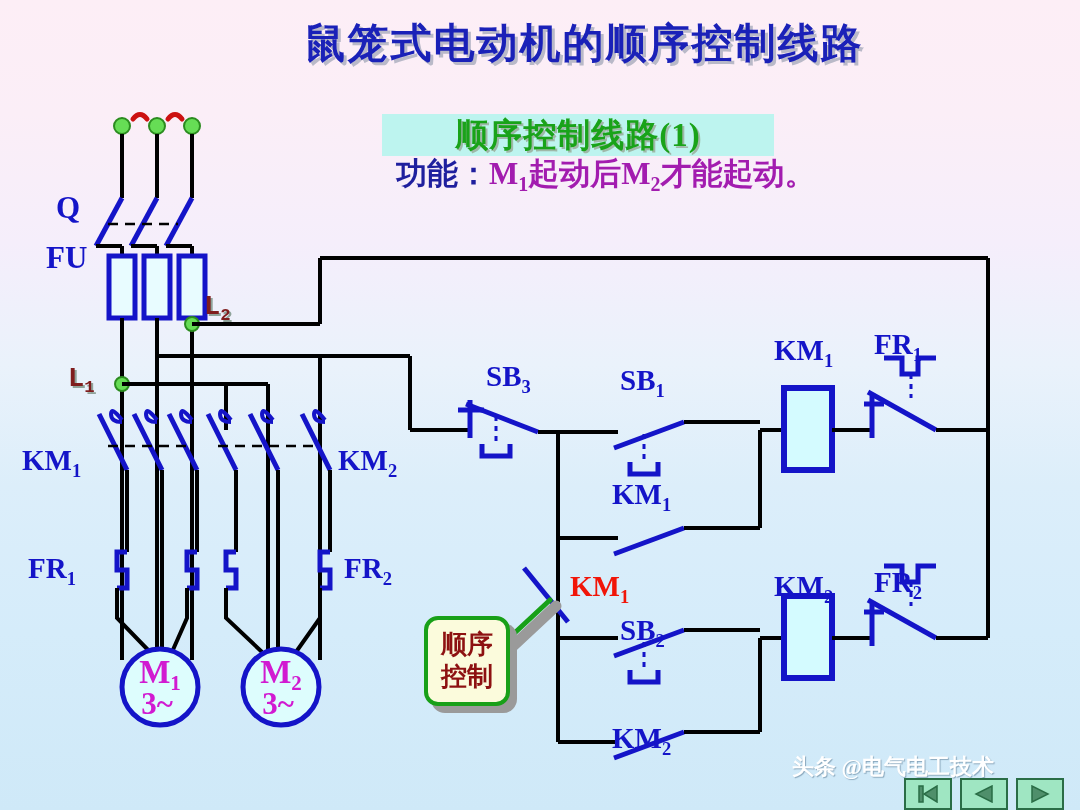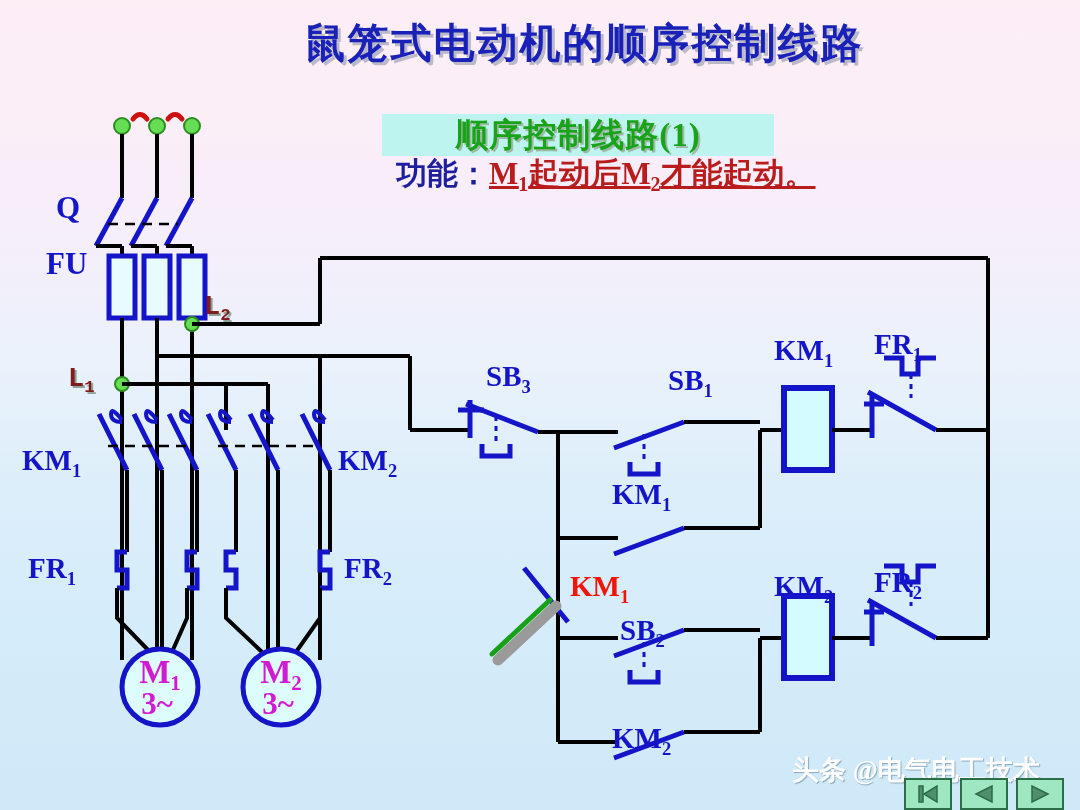--- a/index.html
+++ b/index.html
@@ -26,40 +26,40 @@
   }
   .subbar span{
     font-weight:bold;font-size:33px;color:#19a319;letter-spacing:1px;
     text-shadow:2px 2px 0 #9fb8a8;
   }
   .desc{
     position:absolute;left:396px;top:152px;width:600px;
     font-weight:bold;font-size:31px;color:#1f1f9e;line-height:44px;
     white-space:nowrap;
   }
-  .desc .red{color:#b91c1c;text-decoration:underline;}
+  .desc .red{color:#a21caf;}
   .desc sub{font-size:20px;}
 
   .lbl{position:absolute;font-weight:bold;color:#1414c8;white-space:nowrap;}
   .lbl sub{font-size:0.64em;}
   .lbl.green{color:#7f1d1d;text-shadow:2px 2px 0 #8fa39a;font-family:Liberation Mono, monospace;}
   .lbl.red{color:#f11508;}
 
   .callout{
     position:absolute;left:424px;top:616px;width:78px;height:82px;
     background:#fbfbdc;border:4px solid #18a018;border-radius:14px;
     box-shadow:7px 7px 0 #9a9a9a;
     display:flex;flex-direction:column;align-items:center;justify-content:center;
     line-height:32px;
   }
   .callout span{font-weight:bold;font-size:26px;color:#8d1111;}
 
   .wm{
     position:absolute;left:792px;top:752px;
-    font-weight:bold;font-size:27px;color:#ffffff;
+    font-weight:bold;font-size:22px;color:#ffffff;
     text-shadow:1px 1px 1px #8aa8bd;white-space:nowrap;
   }
   .navbtns{position:absolute;left:904px;top:778px;display:flex;gap:8px;}
   .navbtn{
     width:44px;height:28px;background:#9fe6c2;border:2px solid #2a6d46;
     display:flex;align-items:center;justify-content:center;
   }
   .navbtn svg{display:block;}
 </style>
 </head>
@@ -295,41 +295,45 @@
       <path d="M492 654 L550 600" stroke="#18a018" stroke-width="5" fill="none" stroke-linecap="round"></path>
     </g>
 
     <text x="160" y="683" text-anchor="middle" font-family="Liberation Serif, serif" font-size="33" font-weight="bold" fill="#d11ad1">M<tspan font-size="21" dy="7">1</tspan></text>
     <text x="157" y="714" text-anchor="middle" font-family="Liberation Serif, serif" font-size="31" font-weight="bold" fill="#d11ad1">3~</text>
     <text x="281" y="683" text-anchor="middle" font-family="Liberation Serif, serif" font-size="33" font-weight="bold" fill="#d11ad1">M<tspan font-size="21" dy="7">2</tspan></text>
     <text x="278" y="714" text-anchor="middle" font-family="Liberation Serif, serif" font-size="31" font-weight="bold" fill="#d11ad1">3~</text>
   </svg>
 
   <div class="lbl" style="left:56px;top:190px;font-size:31px;">Q</div>
-  <div class="lbl" style="left:46px;top:246px;font-size:31px;">FU</div>
+  <div class="lbl" style="left:46px;top:240px;font-size:31px;">FU</div>
   <div class="lbl green" style="left:204px;top:292px;font-size:27px;">L<sub>2</sub></div>
   <div class="lbl green" style="left:68px;top:364px;font-size:27px;">L<sub>1</sub></div>
 
   <div class="lbl" style="left:22px;top:444px;font-size:29px;">KM<sub>1</sub></div>
   <div class="lbl" style="left:338px;top:444px;font-size:29px;">KM<sub>2</sub></div>
   <div class="lbl" style="left:28px;top:552px;font-size:29px;">FR<sub>1</sub></div>
   <div class="lbl" style="left:344px;top:552px;font-size:29px;">FR<sub>2</sub></div>
 
   <div class="lbl" style="left:486px;top:360px;font-size:29px;text-align:center;">SB<sub>3</sub></div>
-  <div class="lbl" style="left:620px;top:364px;font-size:29px;margin-left:48px;">SB<sub>1</sub></div>
+  <div class="lbl" style="left:620px;top:364px;font-size:29px;">SB<sub>1</sub></div>
   <div class="lbl" style="left:612px;top:478px;font-size:29px;">KM<sub>1</sub></div>
   <div class="lbl" style="left:774px;top:334px;font-size:29px;">KM<sub>1</sub></div>
   <div class="lbl" style="left:874px;top:328px;font-size:29px;">FR<sub>1</sub></div>
 
   <div class="lbl red" style="left:570px;top:570px;font-size:29px;">KM<sub>1</sub></div>
   <div class="lbl" style="left:620px;top:614px;font-size:29px;">SB<sub>2</sub></div>
   <div class="lbl" style="left:612px;top:722px;font-size:29px;">KM<sub>2</sub></div>
   <div class="lbl" style="left:774px;top:570px;font-size:29px;">KM<sub>2</sub></div>
   <div class="lbl" style="left:874px;top:566px;font-size:29px;">FR<sub>2</sub></div>
 
+  <div class="callout">
+    <span>顺序</span>
+    <span>控制</span>
+  </div>
 
   <div class="wm">头条 @电气电工技术</div>
 
   <div class="navbtns">
     <div class="navbtn">
       <svg width="22" height="18" viewBox="0 0 22 18">
         <polygon points="20,1 20,17 7,9" fill="#4f8f6b" stroke="#2a6d46" stroke-width="1.5"></polygon>
         <rect x="2" y="1" width="4" height="16" fill="#4f8f6b" stroke="#2a6d46" stroke-width="1.5"></rect>
       </svg>
     </div>

